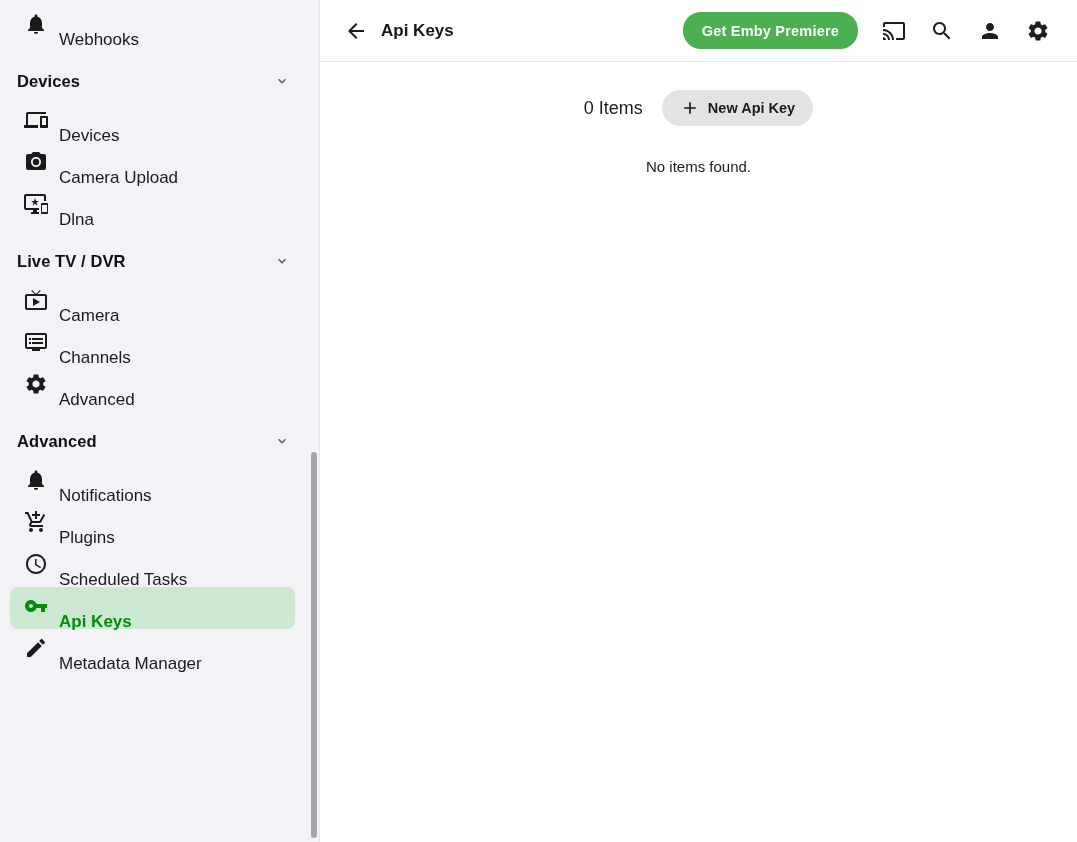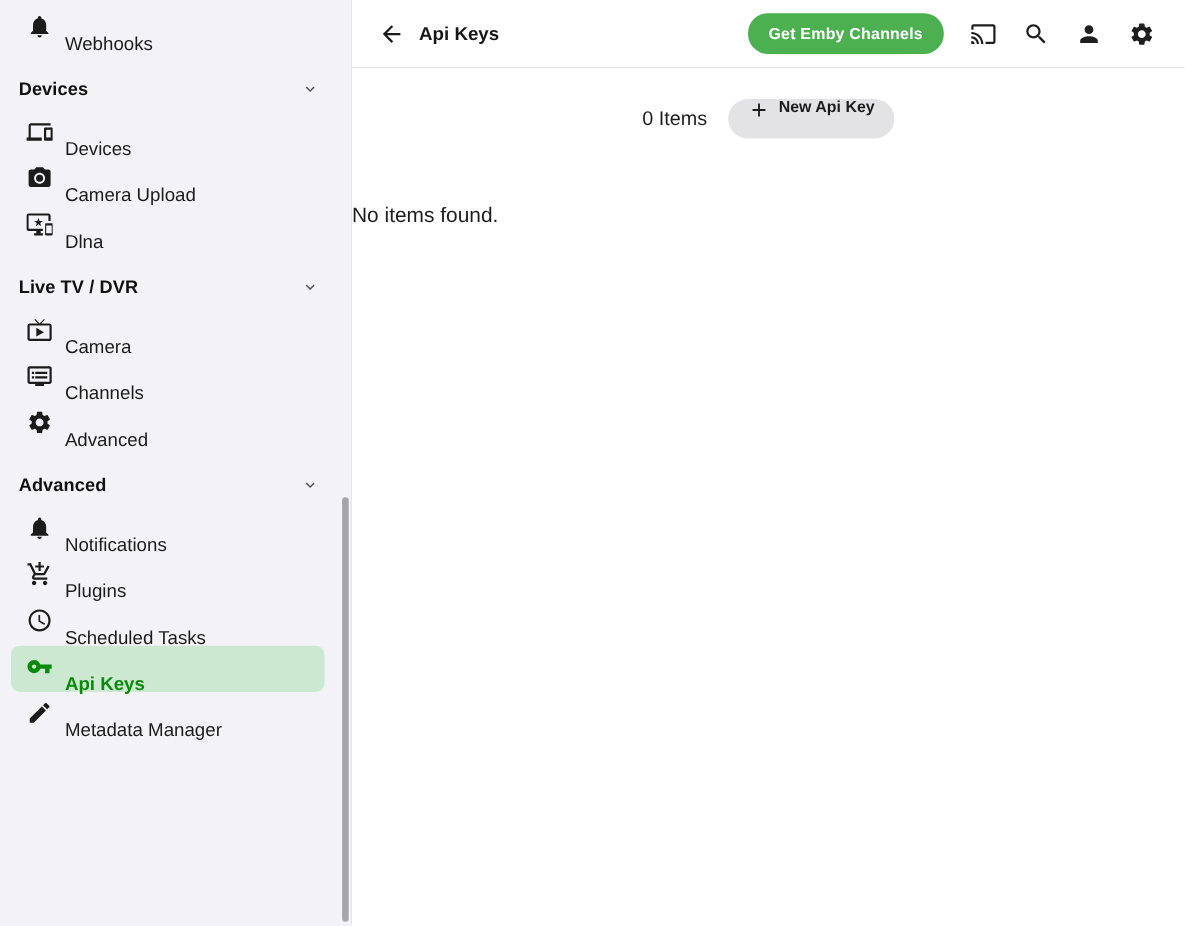--- a/index.html
+++ b/index.html
@@ -78,28 +78,28 @@
     width: 24px; height: 24px; padding: 0; margin-left: 24px;
     background: none; border: none; color: #1e1e1e; cursor: pointer;
   }
   .icon-btn:first-of-type { margin-left: 29px; }
   .icon-btn svg { width: 24px; height: 24px; display: block; }
 
   .content { padding-top: 28px; }
   .toolbar { display: flex; align-items: center; justify-content: center; gap: 19px; }
   .items-count { font-size: 18px; color: #1c1c1c; }
   .new-key-btn {
-    display: inline-flex; align-items: flex-start; gap: 8px;
+    display: inline-flex; align-items: center; gap: 8px;
     height: 36px; padding: 0 18px;
     background: #e3e3e5; color: #1b1b1b;
     font-family: inherit; font-size: 14.5px; font-weight: 700;
     border: none; border-radius: 18px; cursor: pointer;
   }
   .new-key-btn svg { width: 20px; height: 20px; }
-  .empty-msg { margin-top: 60px; font-size: 19px; color: #1c1c1c; }
+  .empty-msg { text-align: center; margin-top: 32px; font-size: 15px; color: #1c1c1c; }
 </style>
 </head>
 <body>
 
 <nav class="sidebar">
 
   <div class="nav-item">
     <span><svg viewBox="0 0 24 24" width="24" height="24" fill="currentColor">
           <path d="M12 22c1.1 0 2-.9 2-2h-4c0 1.1.89 2 2 2zm6-6v-5c0-3.07-1.64-5.64-4.5-6.32V4c0-.83-.67-1.5-1.5-1.5s-1.5.67-1.5 1.5v.68C7.63 5.36 6 7.92 6 11v5l-2 2v1h16v-1l-2-2z"></path>
         </svg></span>
@@ -200,21 +200,21 @@
 <div class="main">
 
   <header class="app-header">
     <button class="back-btn">
       <svg viewBox="0 0 24 24" fill="currentColor">
           <path d="M20 11H7.83l5.59-5.59L12 4l-8 8 8 8 1.41-1.41L7.83 13H20v-2z"></path>
         </svg>
     </button>
     <span class="page-title">Api Keys</span>
     <span class="spacer"></span>
-    <button class="premiere-btn">Get Emby Channels</button>
+    <button class="premiere-btn">Get Emby Premiere</button>
     <button class="icon-btn">
       <svg viewBox="0 0 24 24" fill="currentColor">
           <path d="M21 3H3c-1.1 0-2 .9-2 2v3h2V5h18v14h-7v2h7c1.1 0 2-.9 2-2V5c0-1.1-.9-2-2-2zM1 18v3h3c0-1.66-1.34-3-3-3zm0-4v2c2.76 0 5 2.24 5 5h2c0-3.87-3.13-7-7-7zm0-4v2c4.97 0 9 4.03 9 9h2c0-6.08-4.93-11-11-11z"></path>
         </svg>
     </button>
     <button class="icon-btn">
       <svg viewBox="0 0 24 24" fill="currentColor">
           <path d="M15.5 14h-.79l-.28-.27C15.41 12.59 16 11.11 16 9.5 16 5.91 13.09 3 9.5 3S3 5.91 3 9.5 5.91 16 9.5 16c1.61 0 3.09-.59 4.23-1.57l.27.28v.79l5 4.99L20.49 19l-4.99-5zm-6 0C7.01 14 5 11.99 5 9.5S7.01 5 9.5 5 14 7.01 14 9.5 11.99 14 9.5 14z"></path>
         </svg>
     </button>

